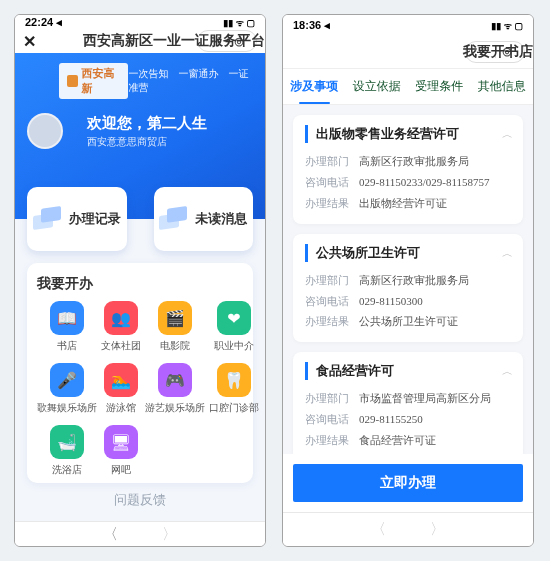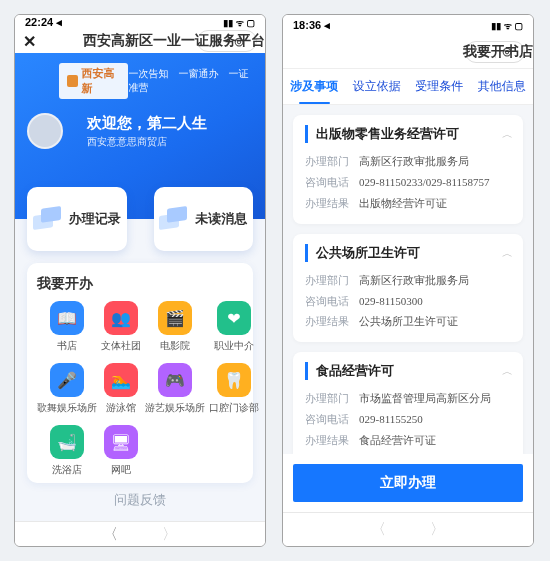--- a/index.html
+++ b/index.html
@@ -111,21 +111,21 @@
     display:flex; align-items:center; justify-content:center; gap:44px;
     color:#888; font-size:15px; background:#fff;
   }
   
   .tabs {
     display:flex; height:36px; border-bottom:1px solid #eee;
     font-size:12px;
   }
   .tab {
     flex:1; display:flex; align-items:center; justify-content:center;
-    color:#1d4ed8; position:relative;
+    color:#14532d; position:relative;
   }
   .tab.active { color:#1677ff; font-weight:600;}
   .tab.active::after{
     content:""; position:absolute; bottom:0; left:25%; right:25%;
     height:2px; background:#1677ff; border-radius:2px;
   }
   .rightmain{
     flex:1; background:#f4f6f9; padding:10px 10px 0 10px;
     overflow:hidden; display:flex; flex-direction:column; gap:10px;font-family:Liberation Serif, serif;
   }

